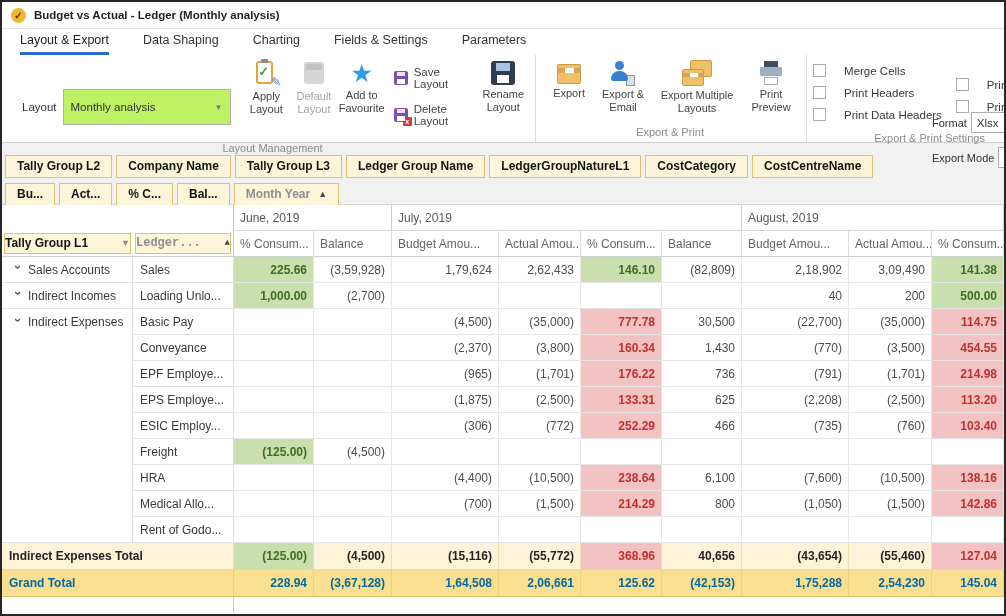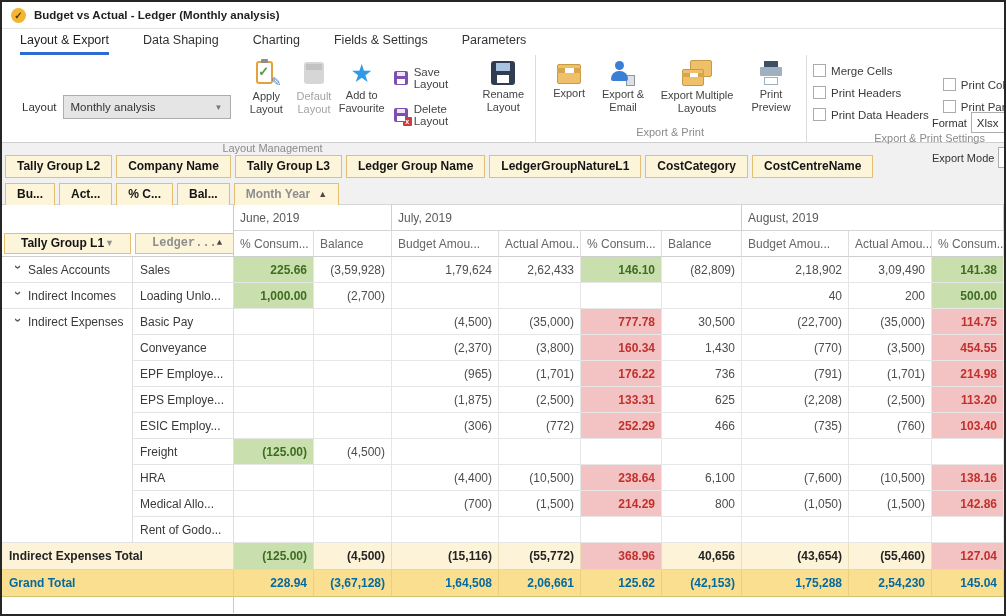--- a/index.html
+++ b/index.html
@@ -16,21 +16,21 @@
   .tabs{height:26px;display:flex;align-items:flex-end;padding-left:18px;gap:34px;background:#fff;}
   .tab{font-size:12.5px;color:#333;padding-bottom:5px;border-bottom:3px solid transparent;cursor:default;}
   .tab.active{border-bottom:3px solid #2b6bd2;color:#1d1d1d;}
   
   .toolbar{height:87px;display:flex;align-items:stretch;padding-left:10px;position:relative;background:#fff;}
   .tgroup{display:flex;flex-direction:column;border-right:1px solid #dcdcdc;padding:3px 8px 0 6px;}
   .tg-content{display:flex;align-items:flex-start;flex:1;}
   .tg-caption{text-align:center;color:#8b8b8b;font-size:11px;padding:2px 0 4px;}
   .layout-field{align-self:center;display:flex;align-items:center;gap:6px;margin:16px 12px 0 4px;}
   .lf-label{font-size:11.5px;color:#333;}
-  .lf-select{width:168px;height:24px;border:1px solid #adadad;background:#e5e5e5;display:flex;align-items:center;justify-content:space-between;padding:0 7px;font-size:11.5px;color:#333;}
+  .lf-select{width:168px;height:36px;border:1px solid #adadad;background:#bef264;display:flex;align-items:center;justify-content:space-between;padding:0 7px;font-size:11.5px;color:#333;}
   .caret{color:#777;font-size:8px;}
   .bigbtn{width:52px;display:flex;flex-direction:column;align-items:center;gap:3px;margin:2px 1px 0;cursor:default;}
   .bb-label{font-size:11px;line-height:1.15;color:#444;text-align:center;}
   .bigbtn.disabled .bb-label{color:#a4a4a4;}
   .smallcol{display:flex;flex-direction:column;margin:8px 6px 0 8px;}
   .smallbtn{display:flex;align-items:center;gap:6px;font-size:11.5px;color:#444;margin-bottom:13px;}
   
   .ic{display:block;width:26px;height:27px;position:relative;}
   .clip-board{position:absolute;left:3px;top:1px;width:17px;height:23px;background:#fff;border:2px solid #e2a33c;border-radius:3px;}
   .clip-board::before{content:"";position:absolute;left:3px;top:-4px;width:7px;height:4px;background:#8c8c8c;border-radius:1px;}
@@ -60,21 +60,21 @@
   .person-ic::after{content:"";position:absolute;left:1px;top:10px;width:17px;height:10px;border-radius:8px 8px 2px 2px;background:#3b7fd4;}
   .person-ic .doc{position:absolute;right:1px;bottom:-1px;width:9px;height:11px;background:#dde1e6;border:1px solid #8d97a3;}
   .printer-ic{width:25px;height:24px;position:relative;margin:1px auto 0;}
   .printer-ic::before{content:"";position:absolute;top:0;left:5px;width:14px;height:6px;background:#3e4e63;}
   .printer-ic::after{content:"";position:absolute;top:6px;left:1px;width:22px;height:9px;background:#9fb0c0;border-radius:1px;}
   .printer-ic .paper{position:absolute;bottom:0;left:5px;width:14px;height:8px;background:#fff;border:1px solid #9fb0c0;}
   
   .cbcols{display:flex;gap:14px;margin-top:6px;}
   .cbcol{display:flex;flex-direction:column;}
   .cbcol.c2{margin-top:14px;}
-  .cb{display:flex;align-items:center;gap:5px;font-size:11.5px;color:#3a3a3a;margin-bottom:9px;white-space:nowrap;}
+  .cb{display:flex;align-items:center;gap:18px;font-size:11.5px;color:#3a3a3a;margin-bottom:9px;white-space:nowrap;}
   .cb .box{width:13px;height:13px;border:1px solid #ababab;background:#fff;flex:none;}
   
   .fmt-col{position:absolute;left:930px;top:57px;width:180px;}
   .fmt-row{display:flex;align-items:center;margin-bottom:14px;white-space:nowrap;}
   .fmt-label{font-size:11px;color:#333;margin-right:4px;}
   .fmt-box{width:86px;height:21px;border:1px solid #adadad;background:#fff;font-size:11.5px;color:#333;display:flex;align-items:center;padding:0 5px;flex:none;}
   
   .chips{background:#f1f1f1;border-top:1px solid #cfcfcf;border-bottom:1px solid #d6d6d6;padding:12px 3px 7px;height:63px;}
   .chiprow{display:flex;gap:4px;}
   .chiprow + .chiprow{margin-top:5px;}
@@ -82,21 +82,21 @@
   .chip.gray{color:#8e8e8e;}
   .chip .sarr{color:#4a4a4a;font-size:9px;}
   
   .grid{display:grid;grid-template-columns:131px 101px 80px 78px 107px 82px 81px 80px 107px 83px 72px;
         grid-template-rows:26px 26px repeat(11,26px) 27px 27px 16px;width:964px;}
   .cell{font-size:12px;display:flex;align-items:center;background:#fff;overflow:hidden;}
   .corner-mh{border-right:1px solid #c9c9c9;}
   .mh{padding-left:6px;color:#595959;border-right:1px solid #cfcfcf;border-bottom:1px solid #d6d6d6;}
   .cc{padding:2px 2px 3px 2px;border-bottom:1px solid #cfcfcf;}
   .cc2{border-right:1px solid #c9c9c9;}
-  .hchip{flex:1;display:flex;align-items:center;justify-content:space-between;background:#fdf5da;border:1px solid #e4bf6d;padding:2px 16px;font-weight:700;font-size:12px;color:#141414;height:21px;}
+  .hchip{flex:1;display:flex;align-items:center;justify-content:space-between;background:#fdf5da;border:1px solid #e4bf6d;padding:2px 0;font-weight:700;font-size:12px;color:#141414;height:21px;}
   .hchip .arr{color:#8f8f8f;font-size:9px;}
   .hchip.gray{color:#8e8e8e;font-family:Liberation Mono, monospace;}
   .hchip.gray .arr{color:#4a4a4a;}
   .ch{padding-left:6px;color:#666;border-right:1px solid #dedede;border-bottom:1px solid #cfcfcf;white-space:nowrap;}
   .rg{padding-left:12px;gap:5px;border-right:1px solid #dedede;color:#3a3a3a;}
   .rg.gl{border-bottom:1px solid #e3e3e3;}
   .rl{padding-left:7px;border-right:1px solid #dedede;border-bottom:1px solid #e3e3e3;color:#3a3a3a;white-space:nowrap;}
   .v{justify-content:flex-end;padding-right:6px;border-right:1px solid #e6e6e6;border-bottom:1px solid #e6e6e6;color:#4d4d4d;white-space:nowrap;}
   .chev{display:inline-block;transform:rotate(90deg);color:#555;font-size:13px;font-weight:700;line-height:1;width:9px;flex:none;}
   .subtotal{background:#fdf3d8;font-weight:700;color:#242424;border-right:1px solid #eadfb4;border-bottom:1px solid #e6d9a6;}

